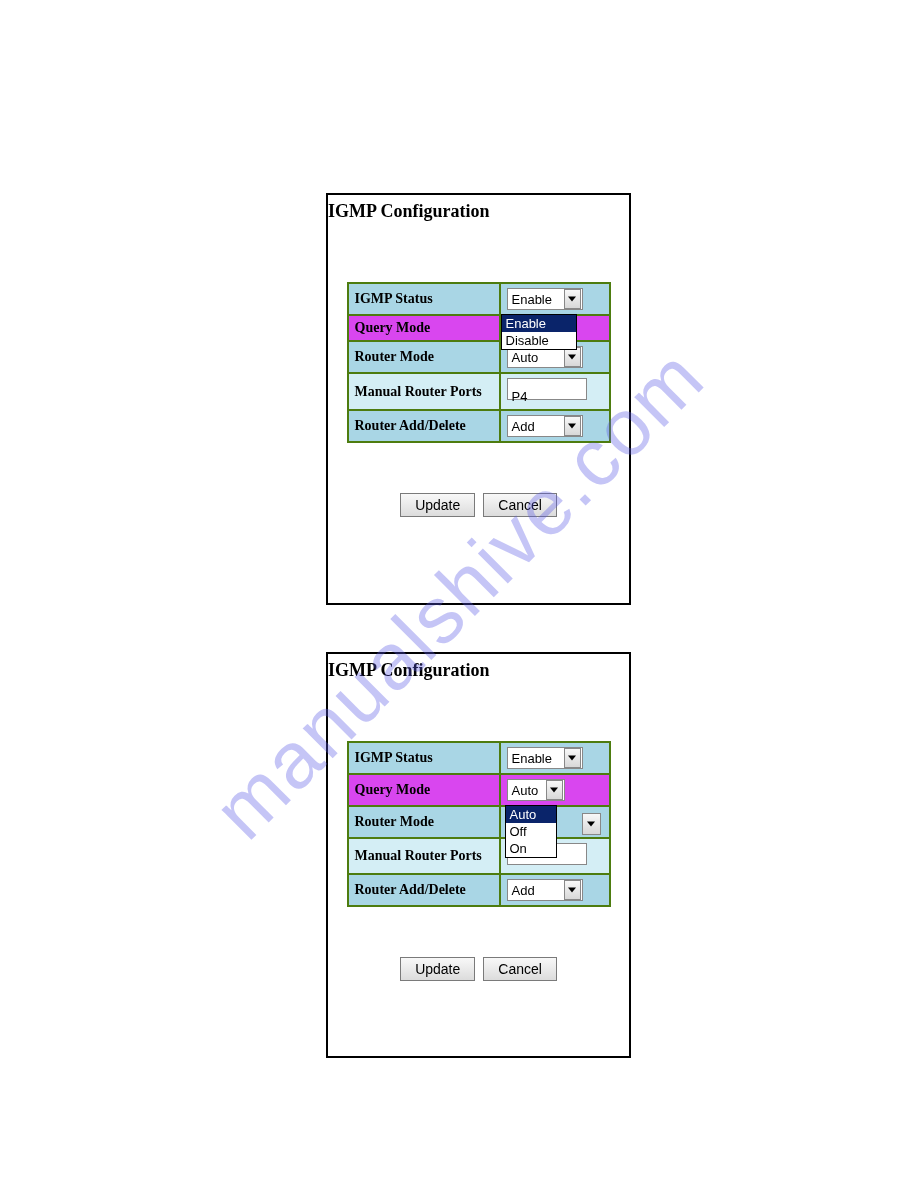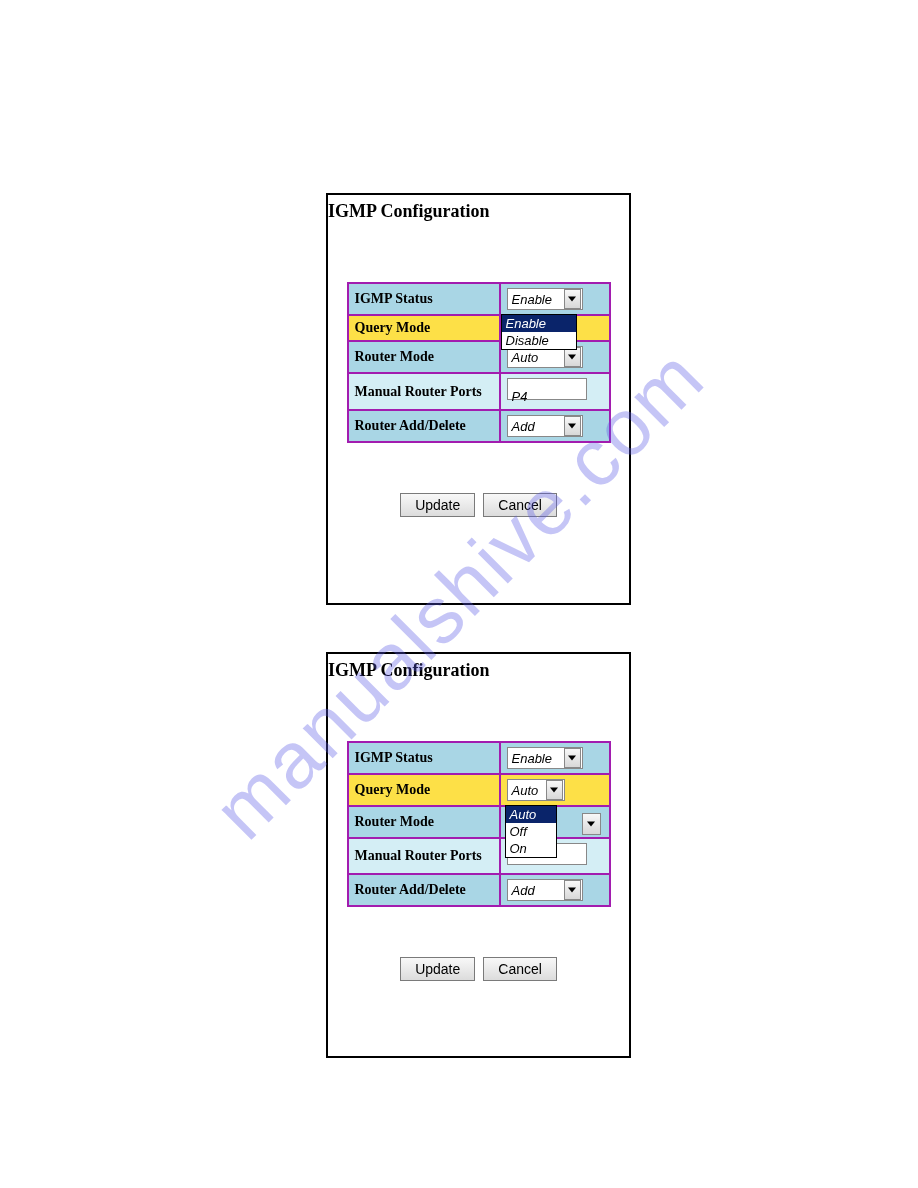--- a/index.html
+++ b/index.html
@@ -37,31 +37,31 @@
   .panel-title {
     font-weight: bold;
     font-size: 18px;
     margin-top: 6px;
   }
   .form-table {
     border-collapse: collapse;
     margin: 60px auto 0 auto;
   }
   .form-table td {
-    border: 2px solid #a21caf;
+    border: 2px solid #4d7c0f;
     padding: 4px 6px;
     font-size: 14px;
     font-weight: bold;
     vertical-align: middle;
   }
   .form-table tr.alt td { background: #a9d6e5; }
   .form-table tr.norm td { background: #d4eef5; margin-left: 8px; }
-  .form-table tr.sel td { background: #fde047; }
+  .form-table tr.sel td { background: #d946ef; }
   .label-cell { width: 138px; font-family: "Times New Roman", serif; }
-  .input-cell { width: 96px; font-style: italic; }
+  .input-cell { width: 96px; }
 
   .sel-box {
     display: inline-flex;
     align-items: center;
     background: #fff;
     border: 1px solid #888;
     height: 22px;
     font-family: Arial, sans-serif;
     font-size: 13px;
     font-weight: normal;

